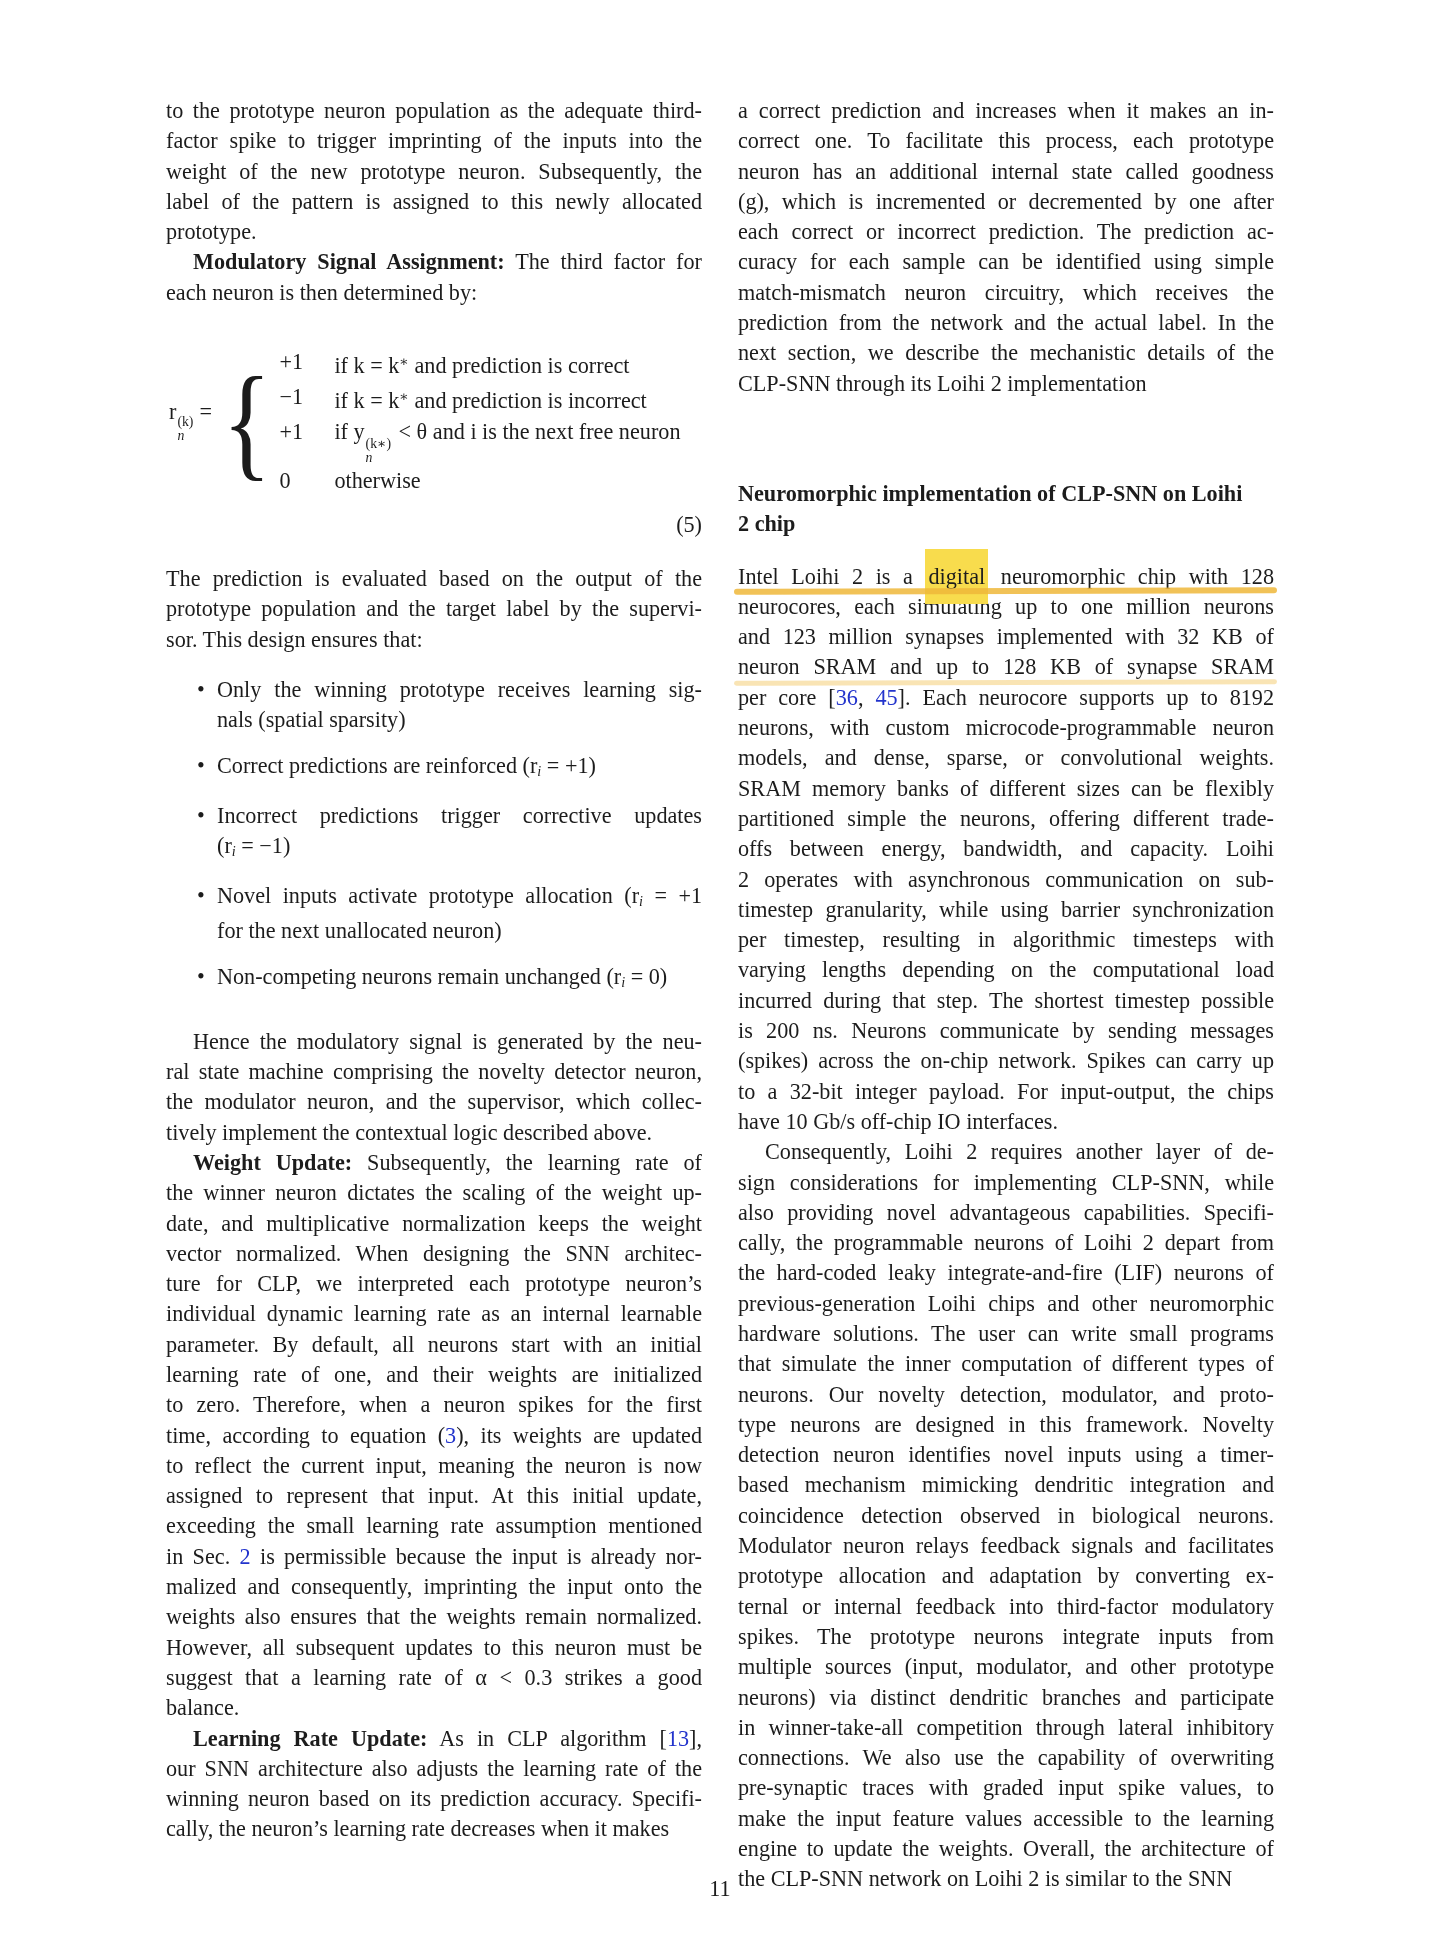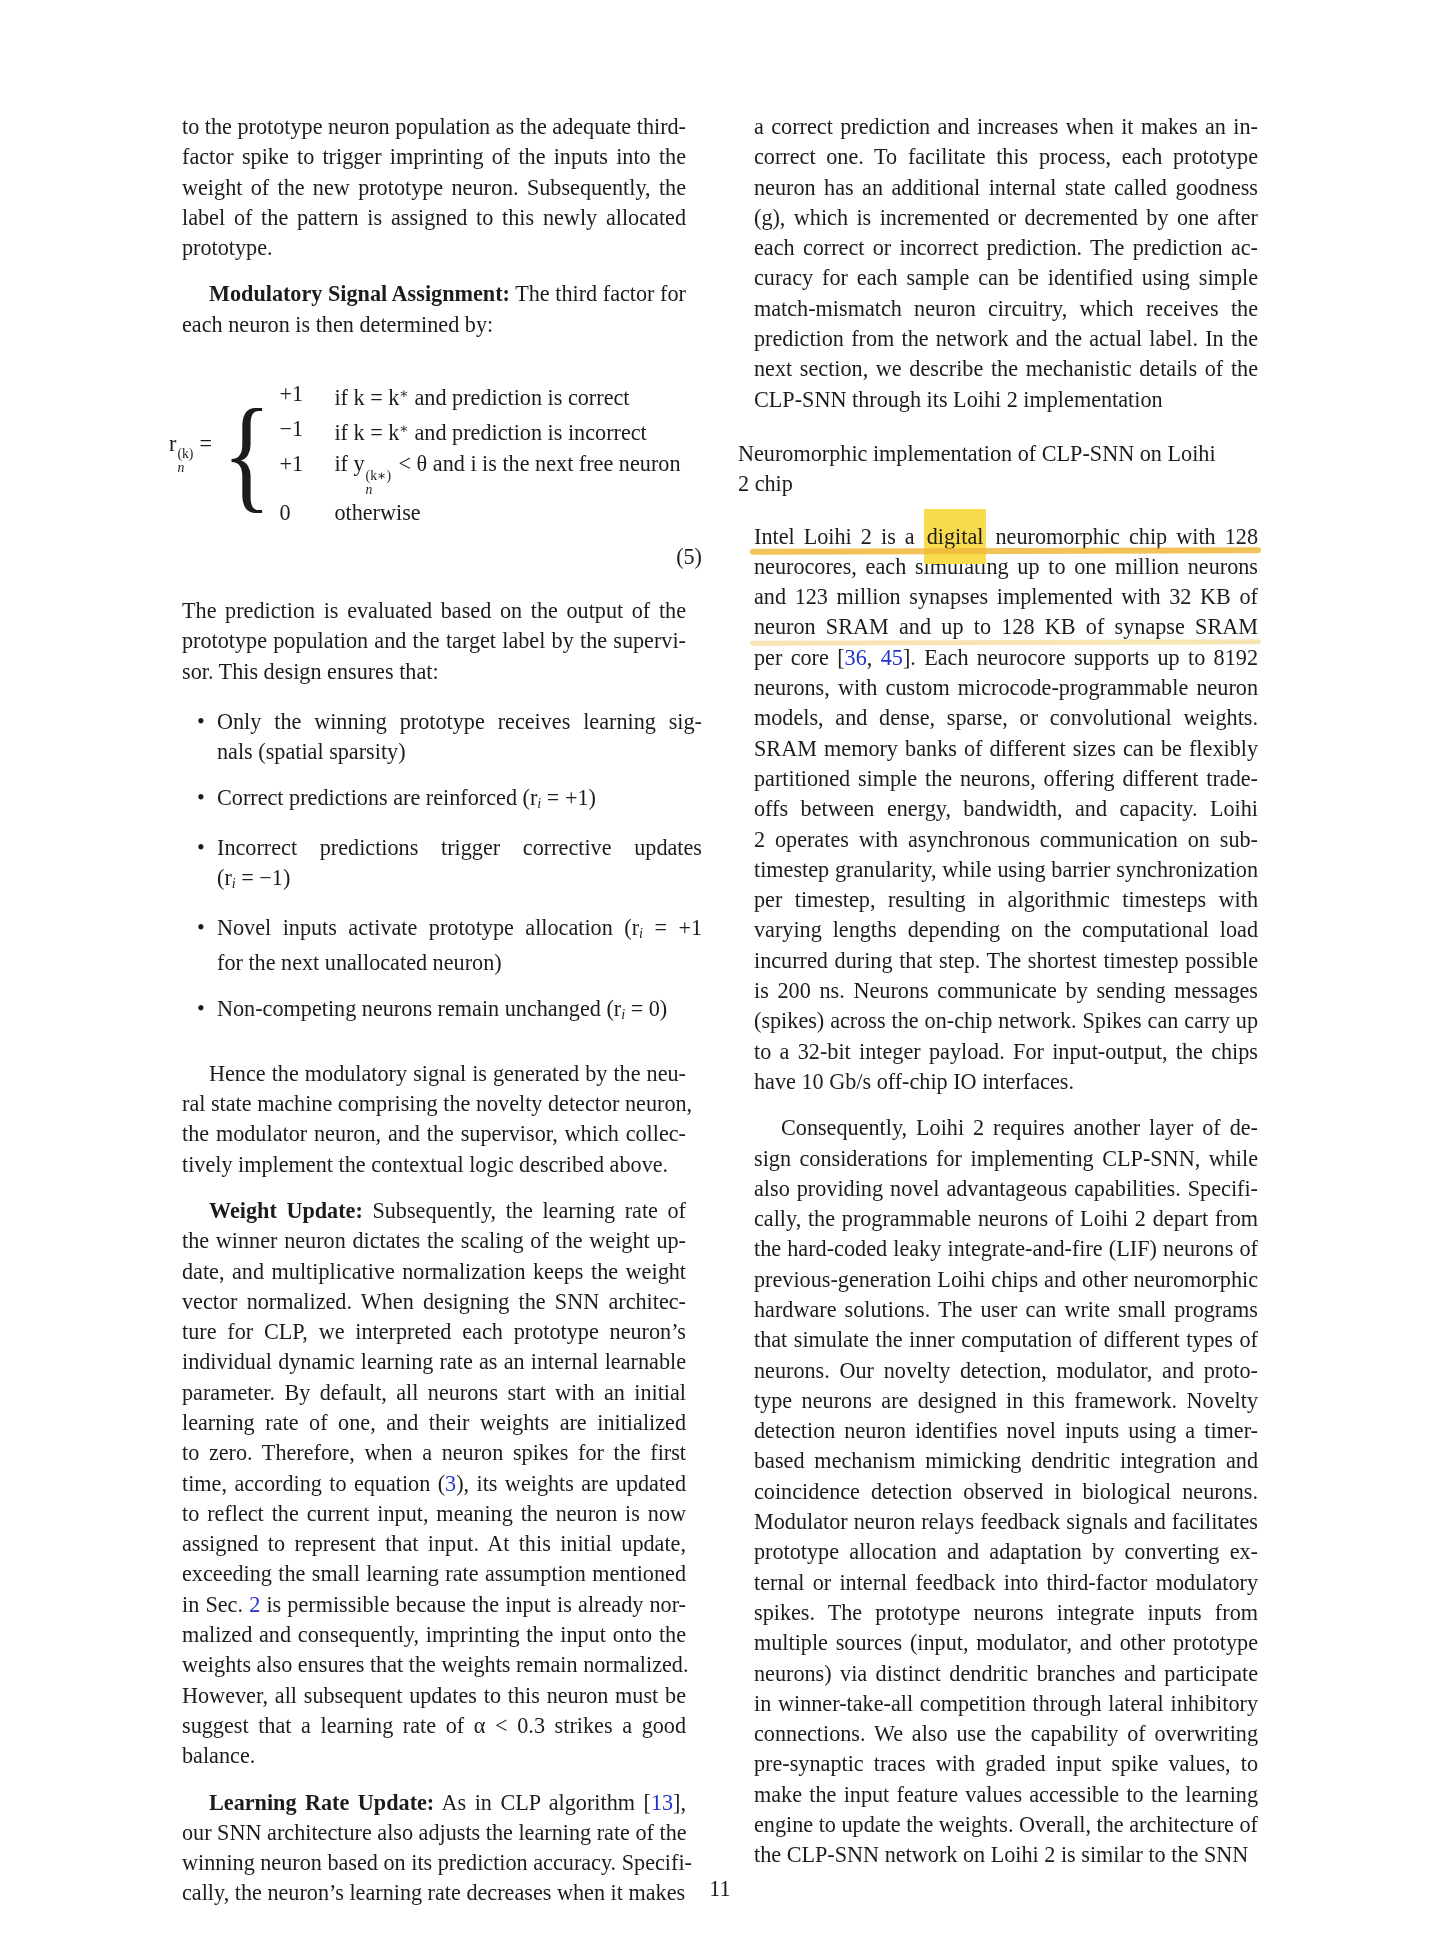--- a/index.html
+++ b/index.html
@@ -25,23 +25,23 @@
     display:flex;gap:36px;
   }
   .col{width:536px;}
   .ln{
     line-height:30.3px;
     text-align:justify;
     text-align-last:justify;
     white-space:nowrap;
   }
   .ln.last{text-align-last:auto;white-space:normal;}
-  .para{margin:16px;}
+  .para{margin:0;}
   .indent .ln:first-child{text-indent:27px;}
-  .heading{margin:24px 0 22px;font-weight:normal;}
+  .heading{margin:80px 0 22px;font-weight:bold;}
   .heading .ln{text-align-last:auto;}
   
   .s-b{font-weight:bold;}
   .s-i{}
   .s-link{color:var(--link);cursor:pointer;}
   .s-hl{background:var(--highlight);padding:15px 3px;}
   .s-sup{font-size:.64em;vertical-align:.5em;}
   .s-isub{font-size:.64em;vertical-align:-.2em;font-style:italic;}
   .stack{
     display:inline-flex;flex-direction:column;align-items:flex-start;

